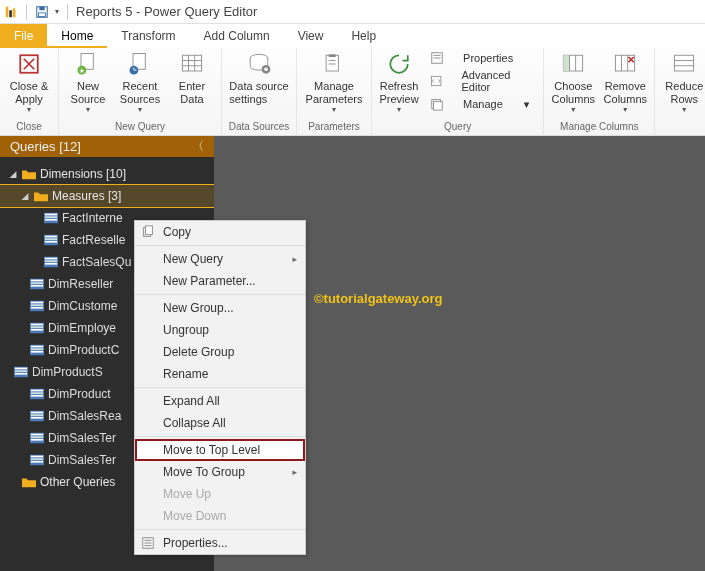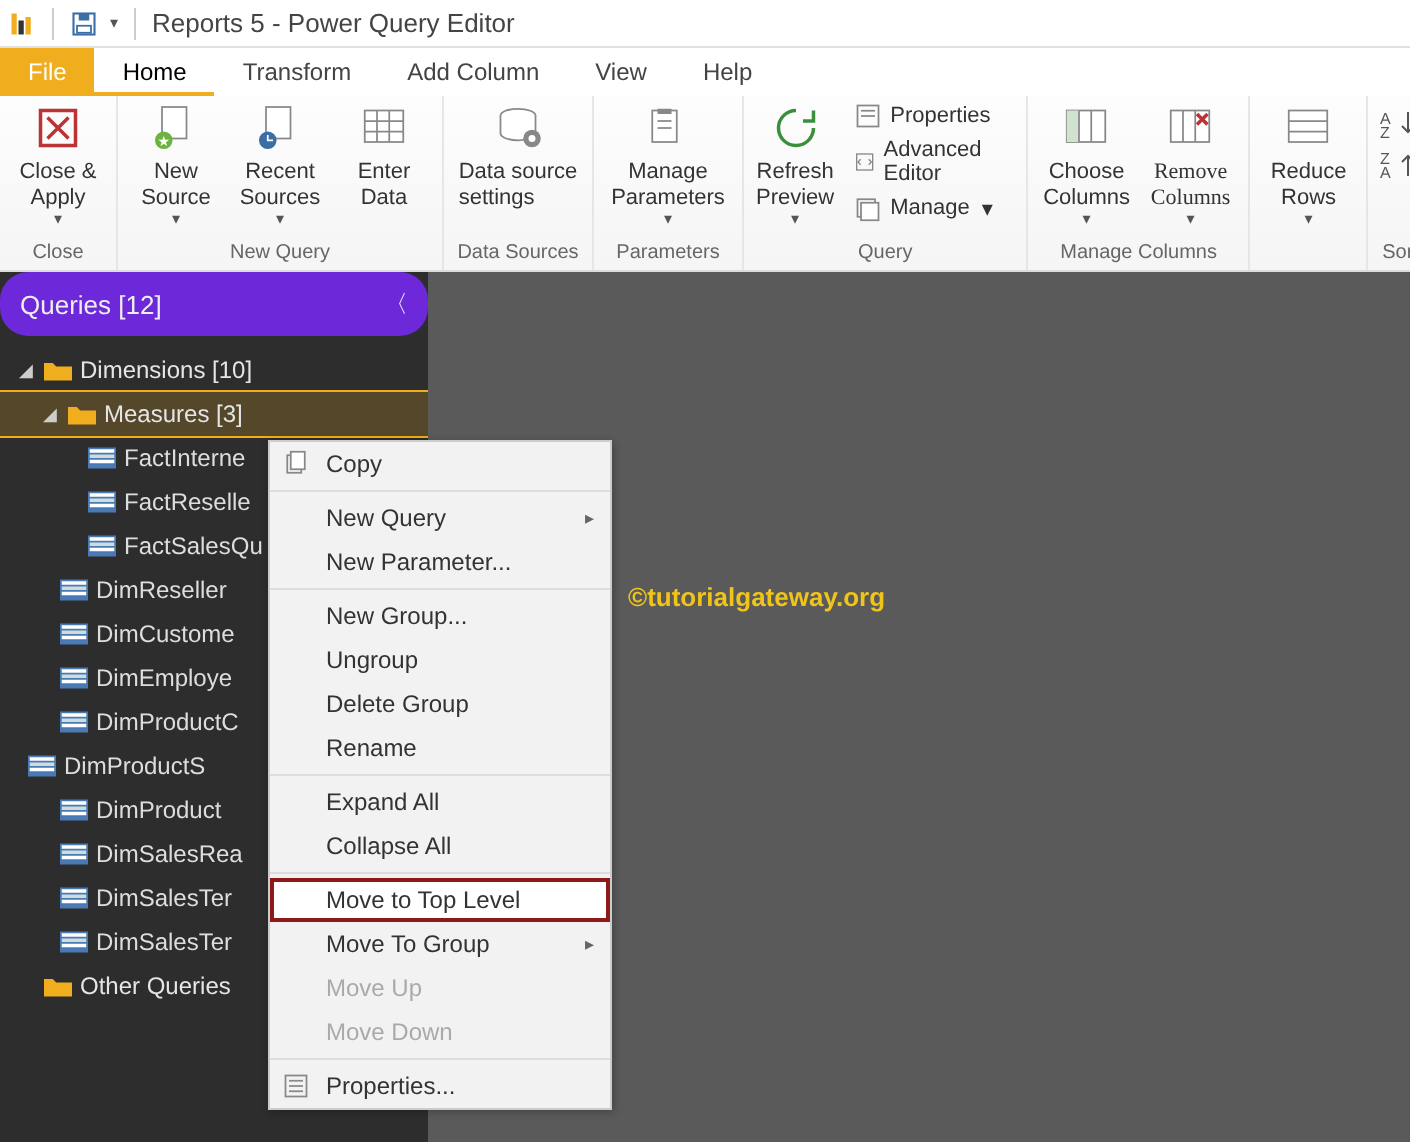--- a/index.html
+++ b/index.html
@@ -20,27 +20,27 @@
 
   
   .ribbon { height: 88px; background: linear-gradient(#fdfdfd,#f5f5f5); border-bottom: 1px solid #dcdcdc; display: flex; position: relative; }
   .rib-group { display: flex; flex-direction: column; justify-content: space-between; padding: 2px 6px 0 6px; border-right: 1px solid #e6e6e6; }
   .rib-top { display: flex; align-items: flex-start; gap: 6px; height: 70px; }
   .rib-label { text-align: center; font-size: 10px; color: #666; padding: 0 0 3px 0; }
   .rib-btn { display: flex; flex-direction: column; align-items: center; width: 46px; font-size: 11px; color: #333; line-height: 1.15; cursor: default; position: relative; }
   .rib-btn .caret { font-size: 8px; color: #555; }
   .rib-icon { width: 28px; height: 28px; margin-bottom: 2px; }
   .rib-stack { display: flex; flex-direction: column; gap: 2px; font-size: 11px; color: #333; }
-  .rib-stack-item { display: flex; align-items: center; gap: 4px; padding: 1px 4px; }
+  .rib-stack-item { display: flex; align-items: center; gap: 19px; padding: 1px 4px; }
   .rib-small-icon { width: 14px; height: 14px; }
 
   
   .content { display: flex; height: calc(571px - 24px - 24px - 88px); }
   .queries-panel { width: 214px; background: #2d2d2d; color: #ddd; font-size: 12px; display: flex; flex-direction: column; }
-  .queries-header { height: 32px; background: #6d28d9; display: flex; align-items: center; justify-content: space-between; padding: 0 10px; color: #eee; font-size: 13px; border-radius: 14px; }
+  .queries-header { height: 21px; background: #a16207; display: flex; align-items: center; justify-content: space-between; padding: 0 10px; color: #eee; font-size: 13px; }
   .queries-header .chev { font-size: 12px; }
   .tree { padding-top: 6px; }
   .tree-row { height: 22px; display: flex; align-items: center; padding-left: 8px; gap: 4px; white-space: nowrap; overflow: hidden; }
   .tree-row.folder { color: #e5e5e5; }
   .tree-row.selected { background: #f0ad1e33; outline: 1px solid #f0ad1e; }
   .tree-row .tri { width: 10px; font-size: 9px; text-align: center; color: #ccc; }
   .folder-icon { width: 14px; height: 12px; }
   .table-icon { width: 14px; height: 12px; }
   .tree-row.child { padding-left: 30px; }
   .tree-row.query { padding-left: 22px; }
@@ -232,21 +232,21 @@
 Columns</span>
         <span class="caret">▾</span>
       </div>
       <div class="rib-btn">
         <svg class="rib-icon" viewBox="0 0 32 32">
             <rect x="5" y="6" width="22" height="18" fill="#fff" stroke="#888"></rect>
             <line x1="12" y1="6" x2="12" y2="24" stroke="#888"></line>
             <line x1="19" y1="6" x2="19" y2="24" stroke="#888"></line>
             <path d="M20 8 L26 14 M26 8 L20 14" stroke="#b33" stroke-width="2"></path>
           </svg>
-        <span style="white-space:pre-line;text-align:center;font-family:Liberation Serif, serif;">Remove
+        <span style="white-space:pre-line;text-align:center;">Remove
 Columns</span>
         <span class="caret">▾</span>
       </div>
     </div>
     <div class="rib-label">Manage Columns</div>
   </div>
 
   <div class="rib-group" style="border-right:1px solid #e6e6e6;">
     <div class="rib-top">
       <div class="rib-btn">

